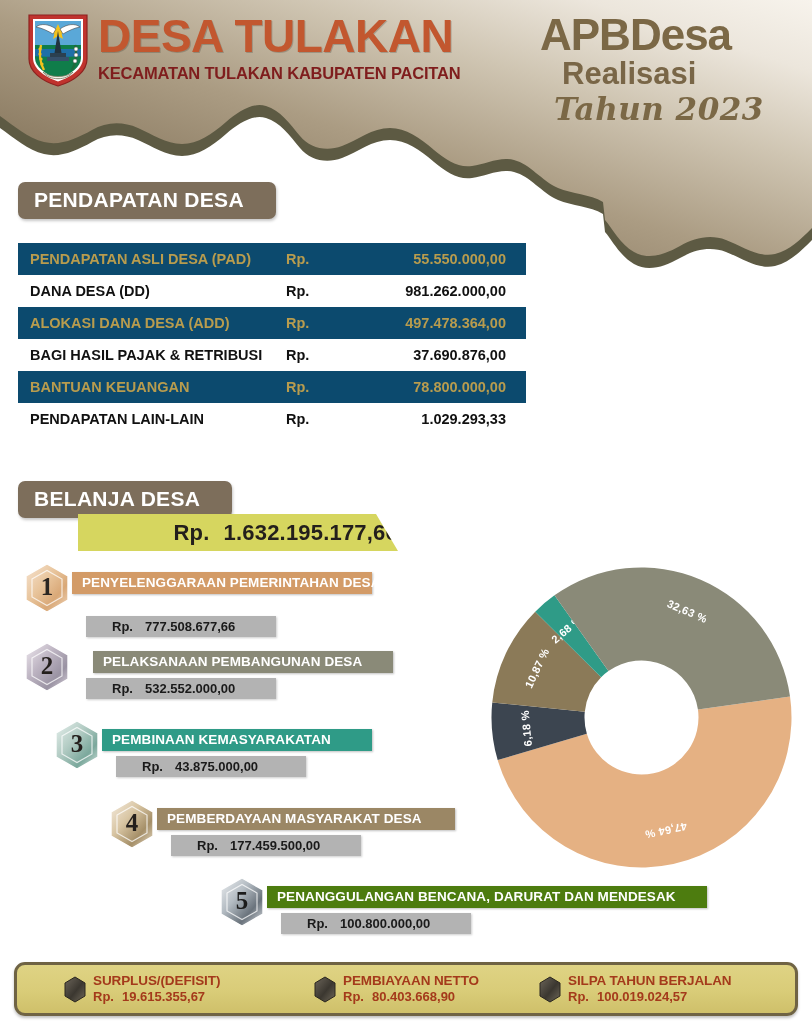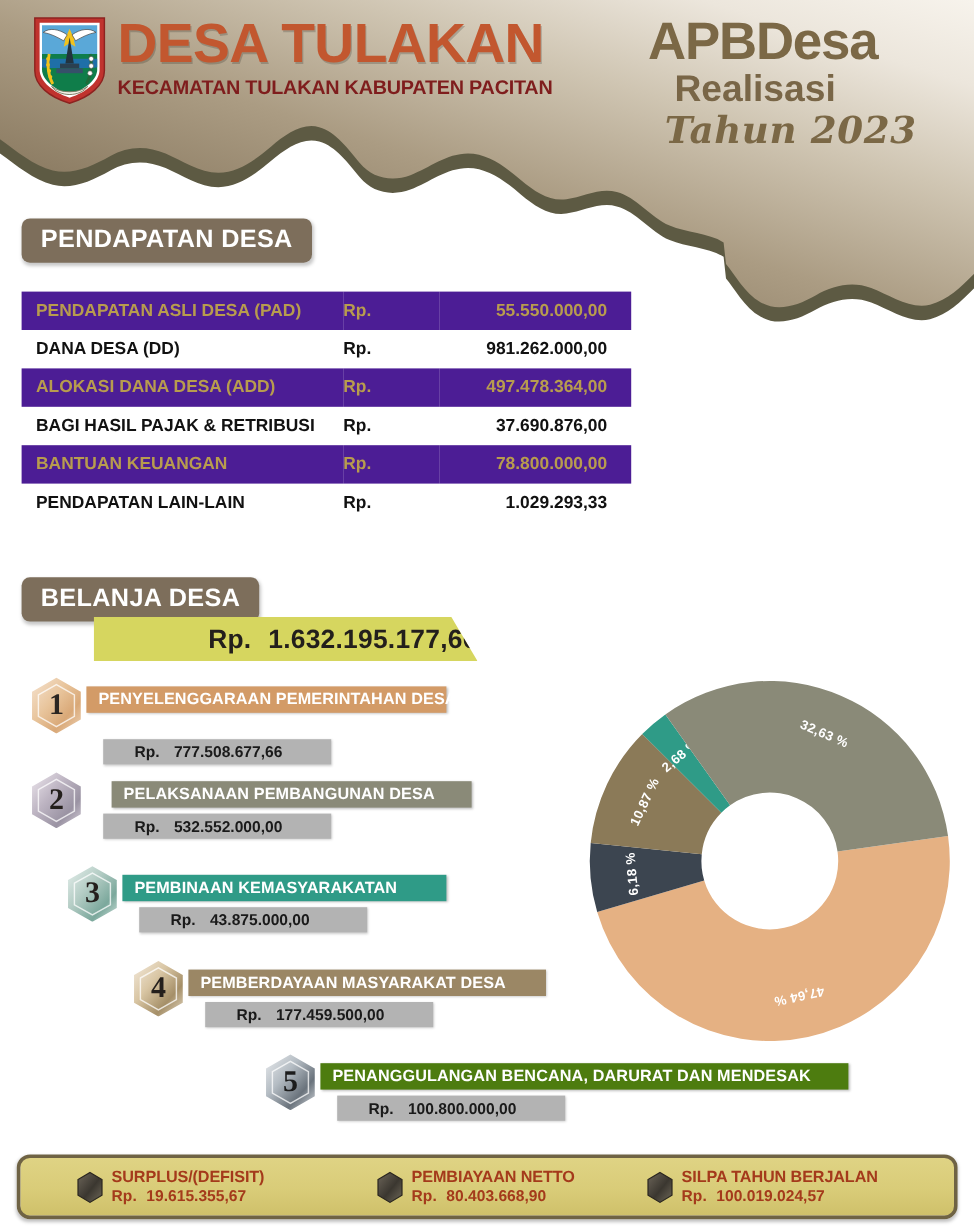--- a/index.html
+++ b/index.html
@@ -45,40 +45,40 @@
   #tahun {
     font-size:31px; font-weight:bold; font-style:italic; color:#7b6846;
     font-family:"DejaVu Serif", serif; margin-top:2px; margin-left:14px;
     letter-spacing:.5px;
   }
 
   
   .section-badge {
     display:inline-block; background:#7d6e5b; color:#fff;
     font-size:21px; font-weight:bold; letter-spacing:.3px;
-    padding:6px 16px 7px 16px; border-radius:7px;
+    padding:6px 32px 7px 16px; border-radius:7px;
     box-shadow:1px 2px 3px rgba(0,0,0,.22);
   }
   .amount-banner {
     position:relative; display:block; background:#d6d65f;
     height:37px; line-height:37px; color:#231f1c;
     font-size:22px; font-weight:bold; letter-spacing:.2px;
     padding-left:28px;
     clip-path:polygon(0 0, calc(100% - 22px) 0, 100% 100%, 0 100%);
   }
   .amount-banner .rp { margin-right:14px; }
 
   
   #income-section { position:absolute; left:18px; top:182px; width:520px; }
   #income-banner-wrap { margin-left:60px; width:300px; margin-top:-4px; }
 
   #income-table { margin-top:24px; width:508px; border-collapse:collapse; }
   #income-table tr { height:32px; }
   #income-table td { font-size:14.5px; font-weight:bold; padding:0 0 0 12px; }
-  #income-table tr.odd { background:#4c1d95;margin-top:20px; }
+  #income-table tr.odd { background:#0c4a6e;margin-top:20px; }
   #income-table tr.odd td { color:#b89c4e; }
   #income-table tr.even { background:transparent; }
   #income-table tr.even td { color:#111; }
   #income-table td.c-rp { width:80px; text-align:left; padding-left:0; }
   #income-table td.c-val { width:160px; text-align:right; padding-right:20px; }
 
   
   #expense-section { position:absolute; left:18px; top:481px; width:560px; }
   #expense-banner-wrap { margin-left:60px; width:320px; margin-top:-4px;text-align:right; }
 

